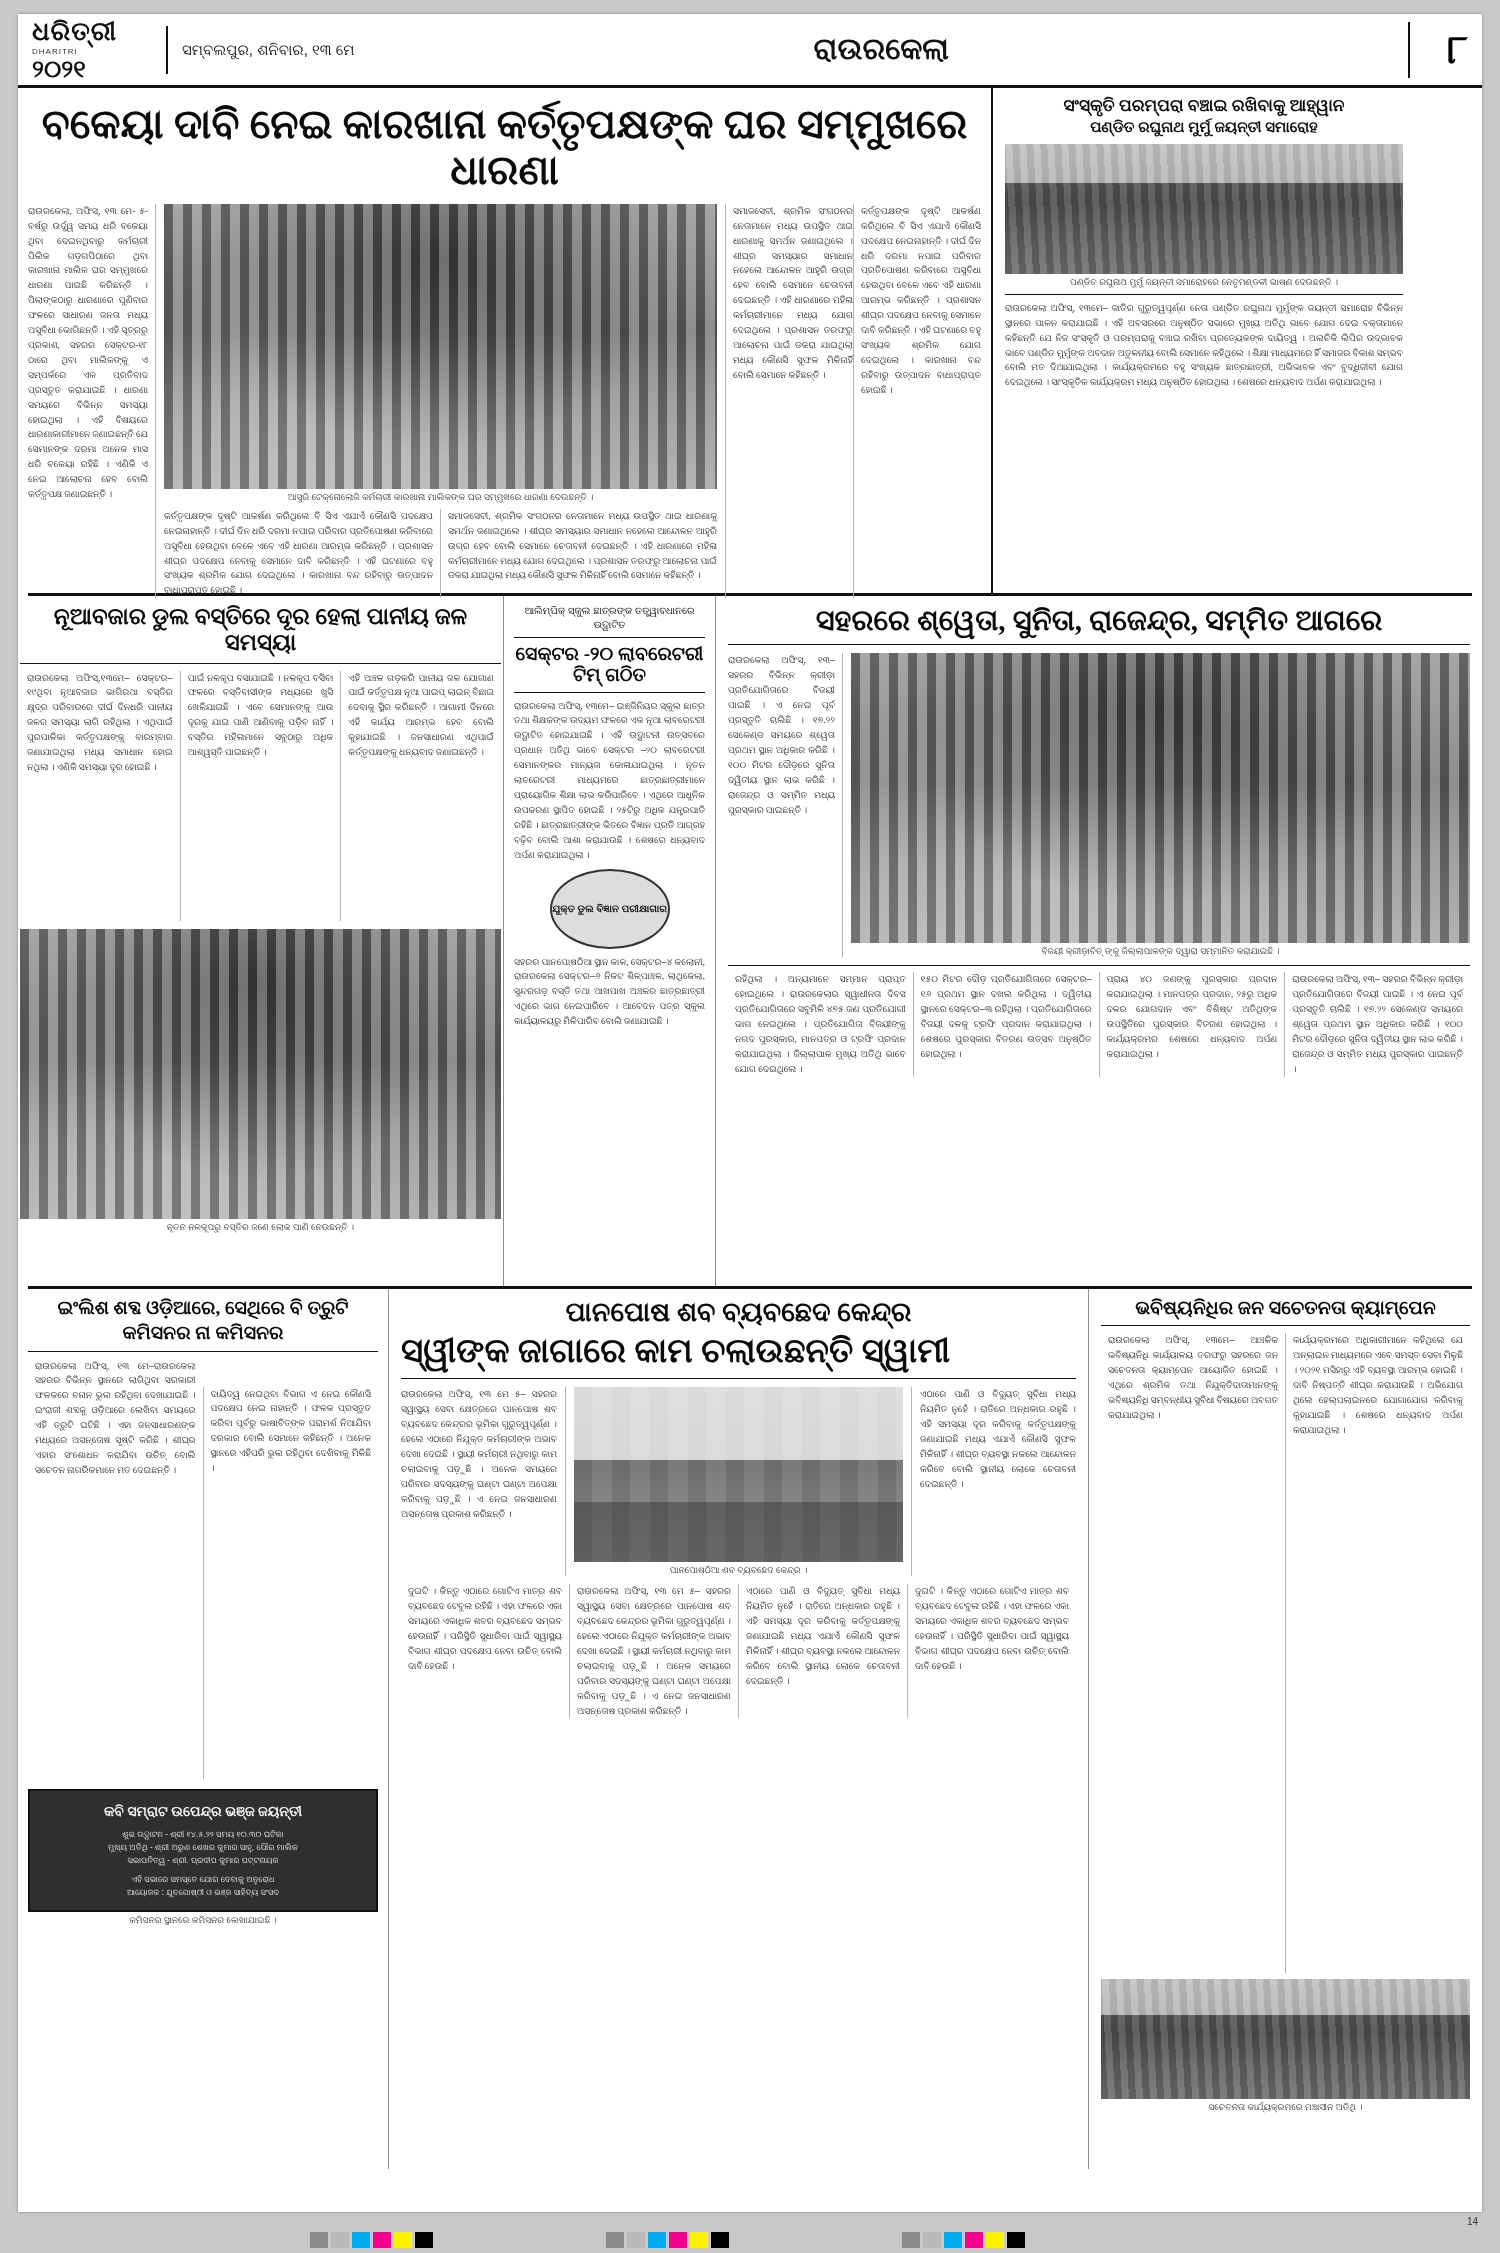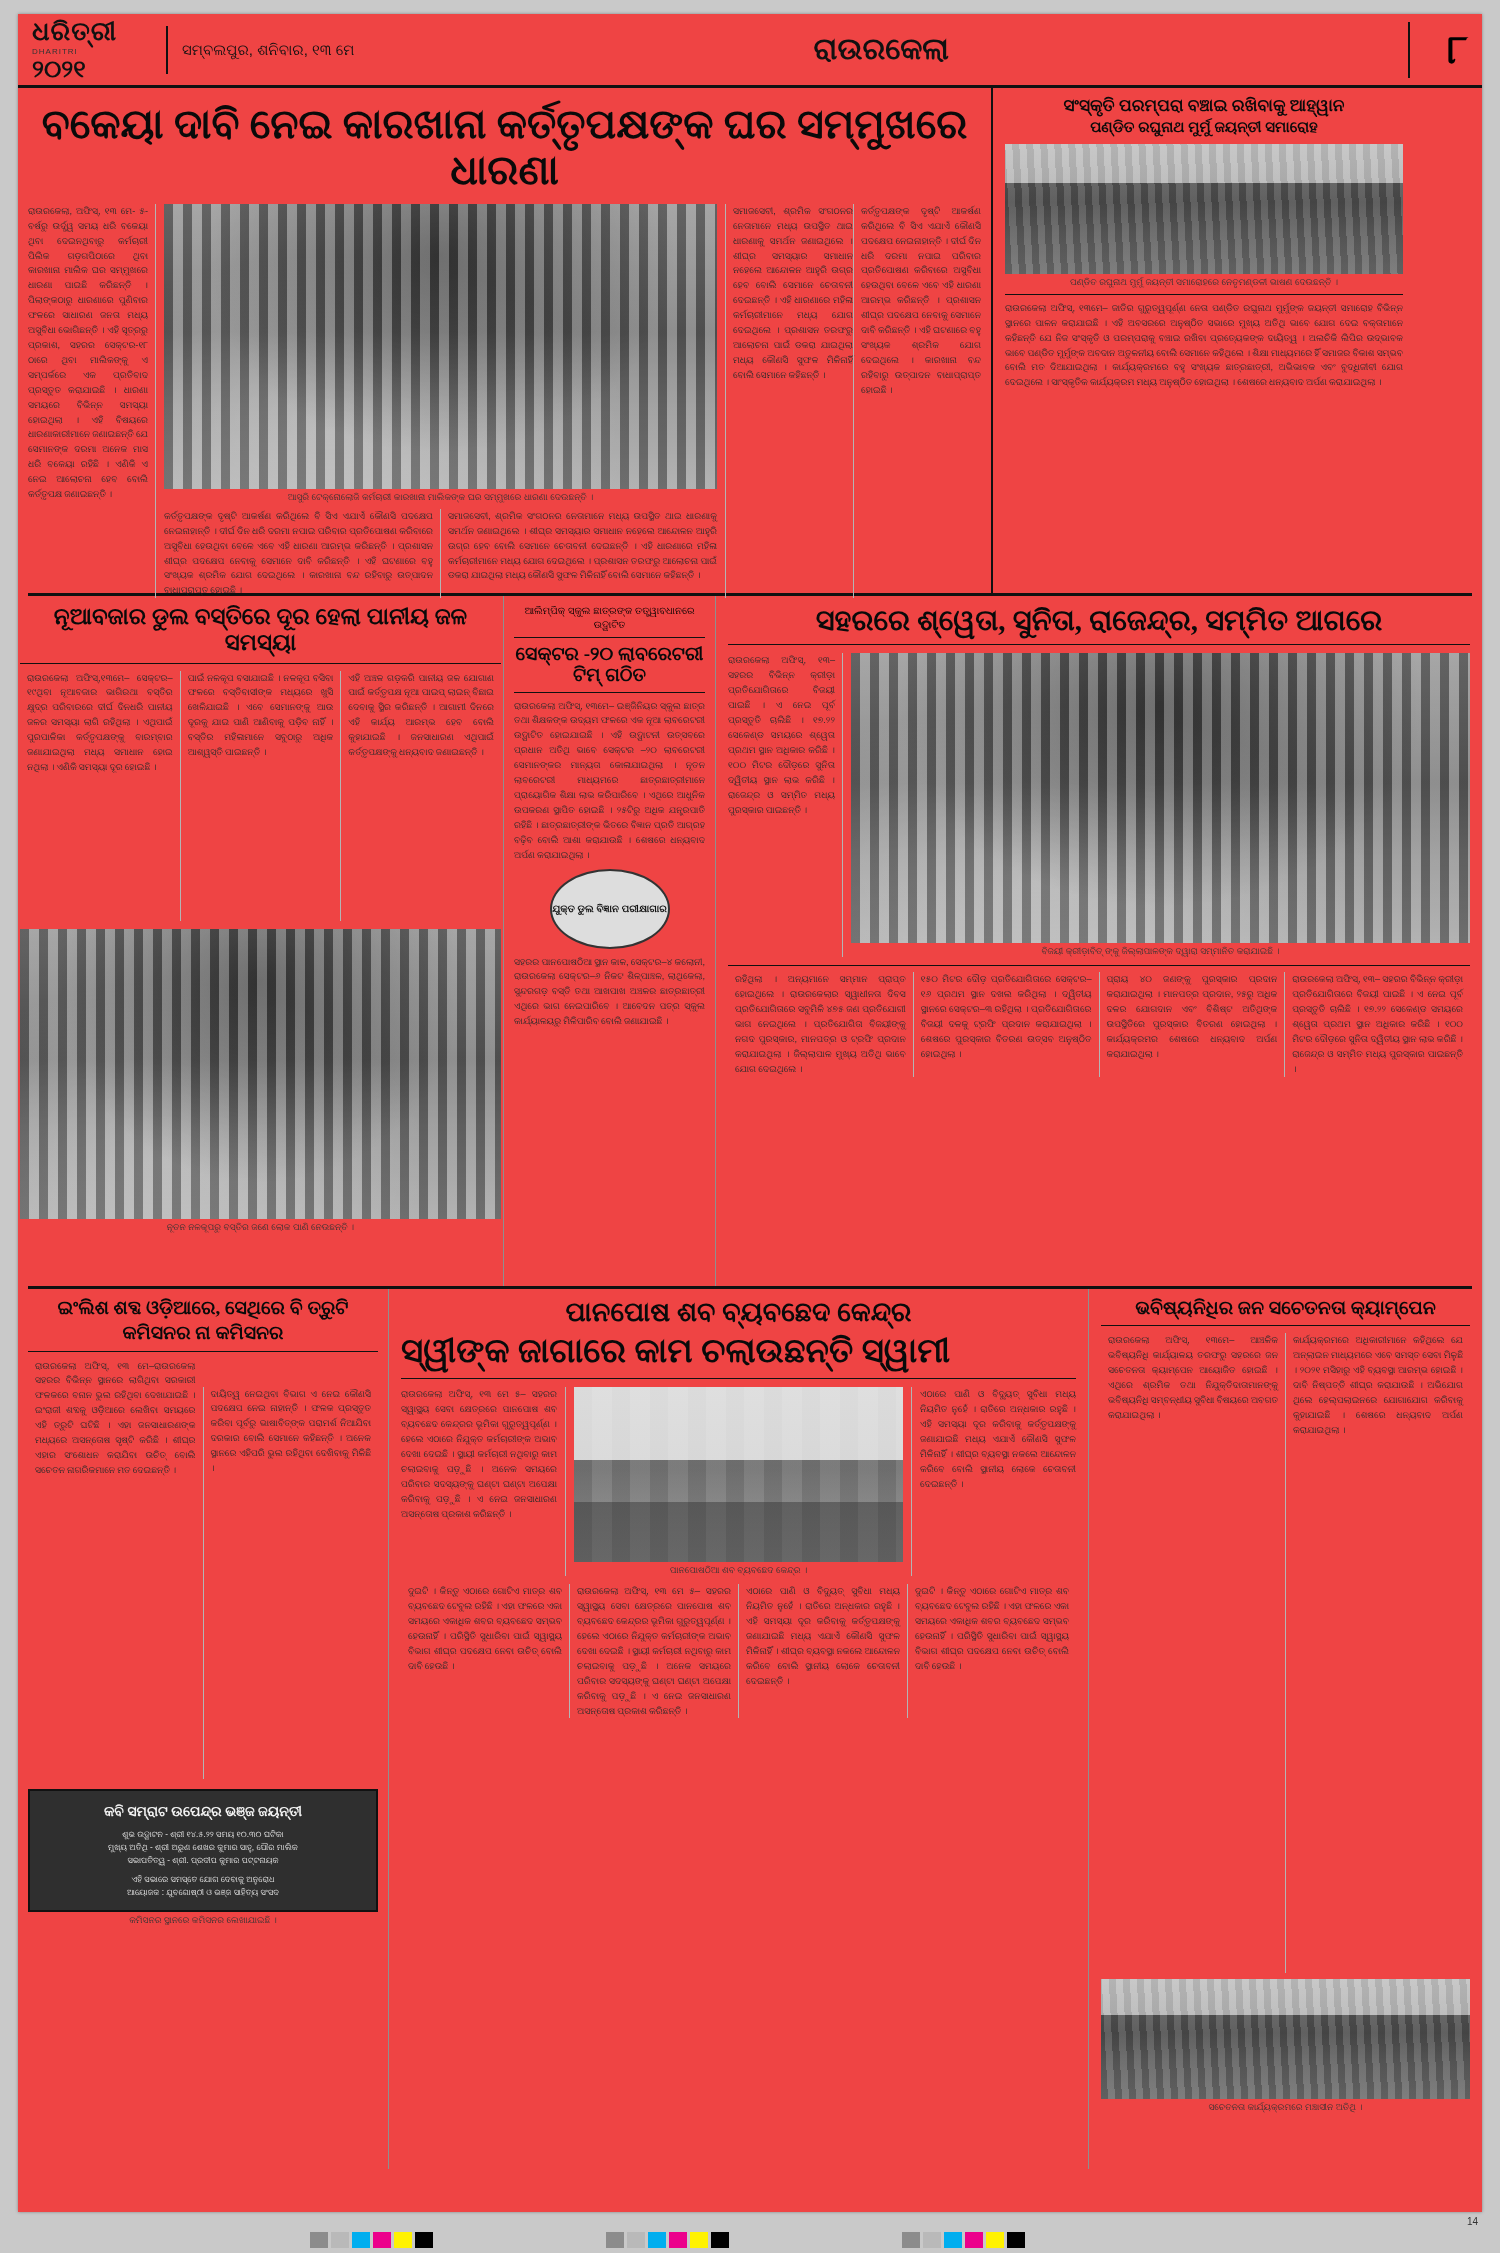--- a/index.html
+++ b/index.html
@@ -8,21 +8,21 @@
     width: 1500px;
     height: 2253px;
     background: #c9c9c9;
     font-family: "Liberation Sans", sans-serif;
     overflow: hidden;
   }
   .page {
     position: absolute;
     left: 18px; top: 14px;
     width: 1464px; height: 2198px;
-    background: #ef4444;
+    background: #ffffff;
     box-shadow: 0 0 3px rgba(0,0,0,.35);
   }
   
   .masthead {
     height: 74px;
     border-bottom: 3px solid #111;
     display: flex;
     align-items: center;
     padding: 0 14px;
   }

